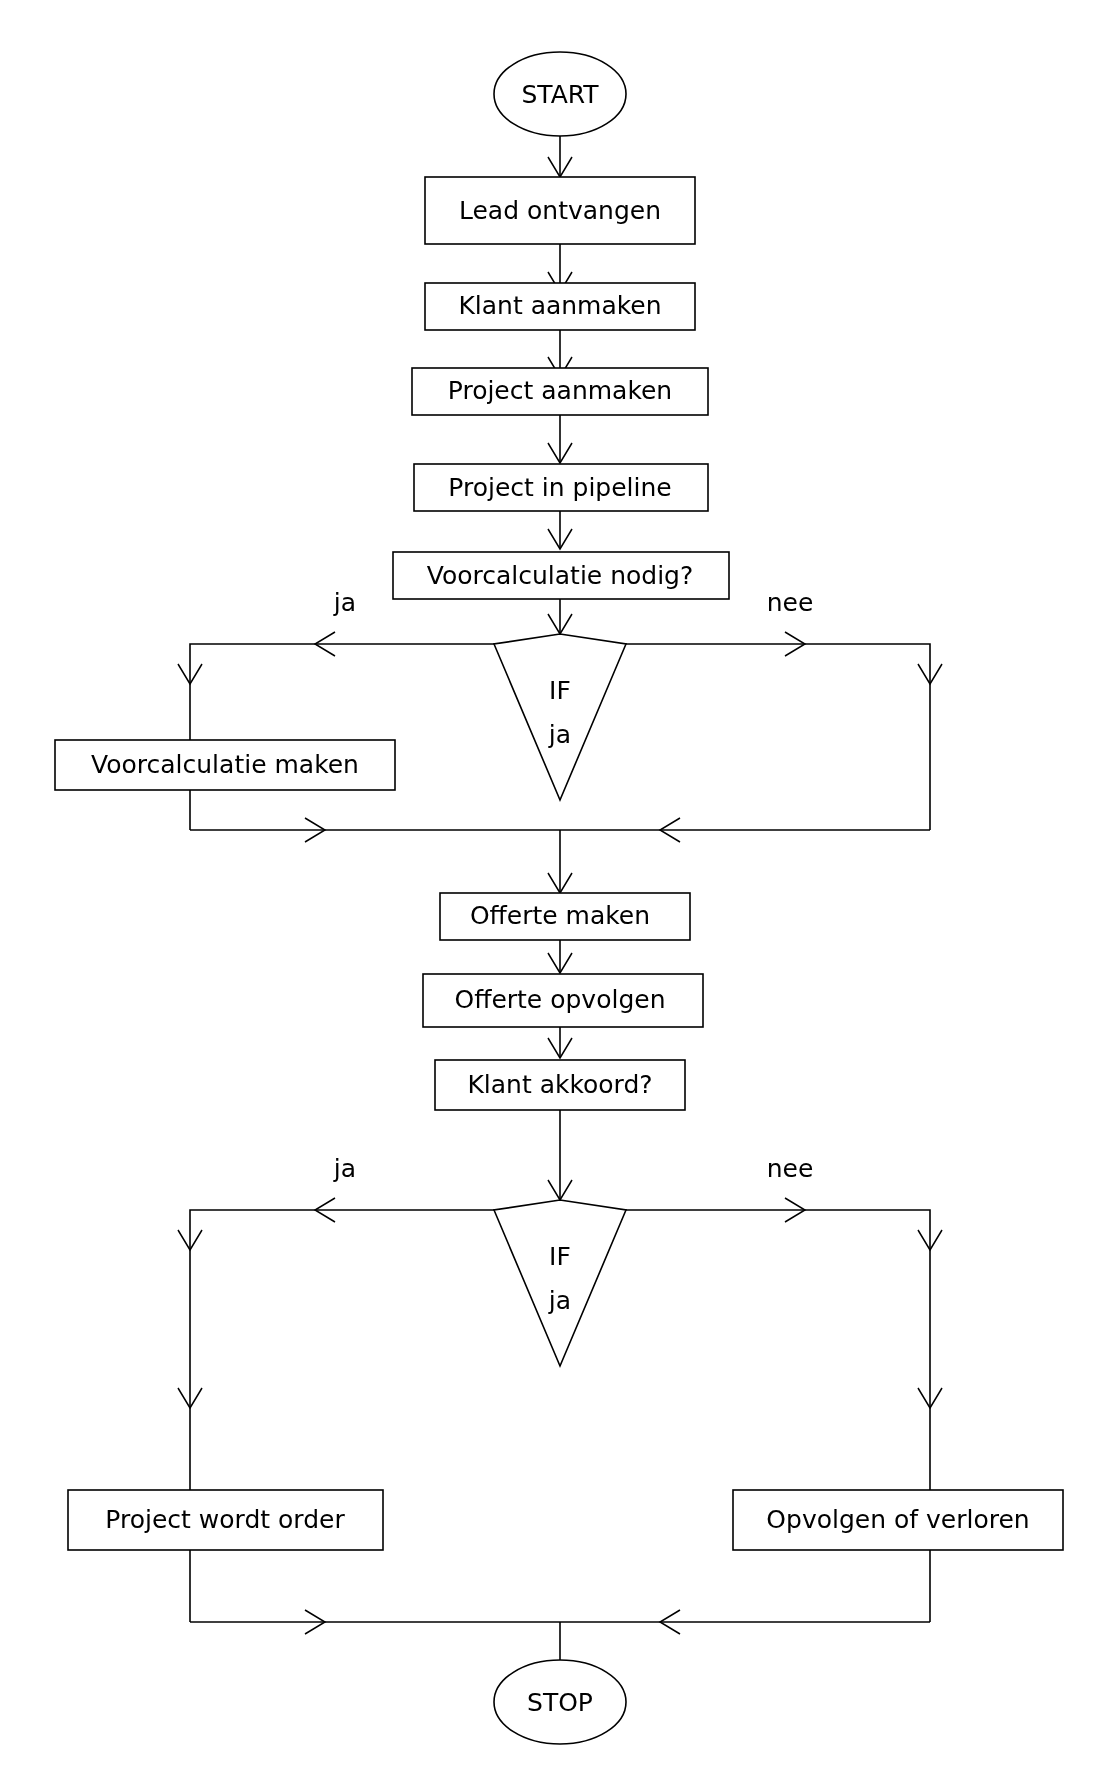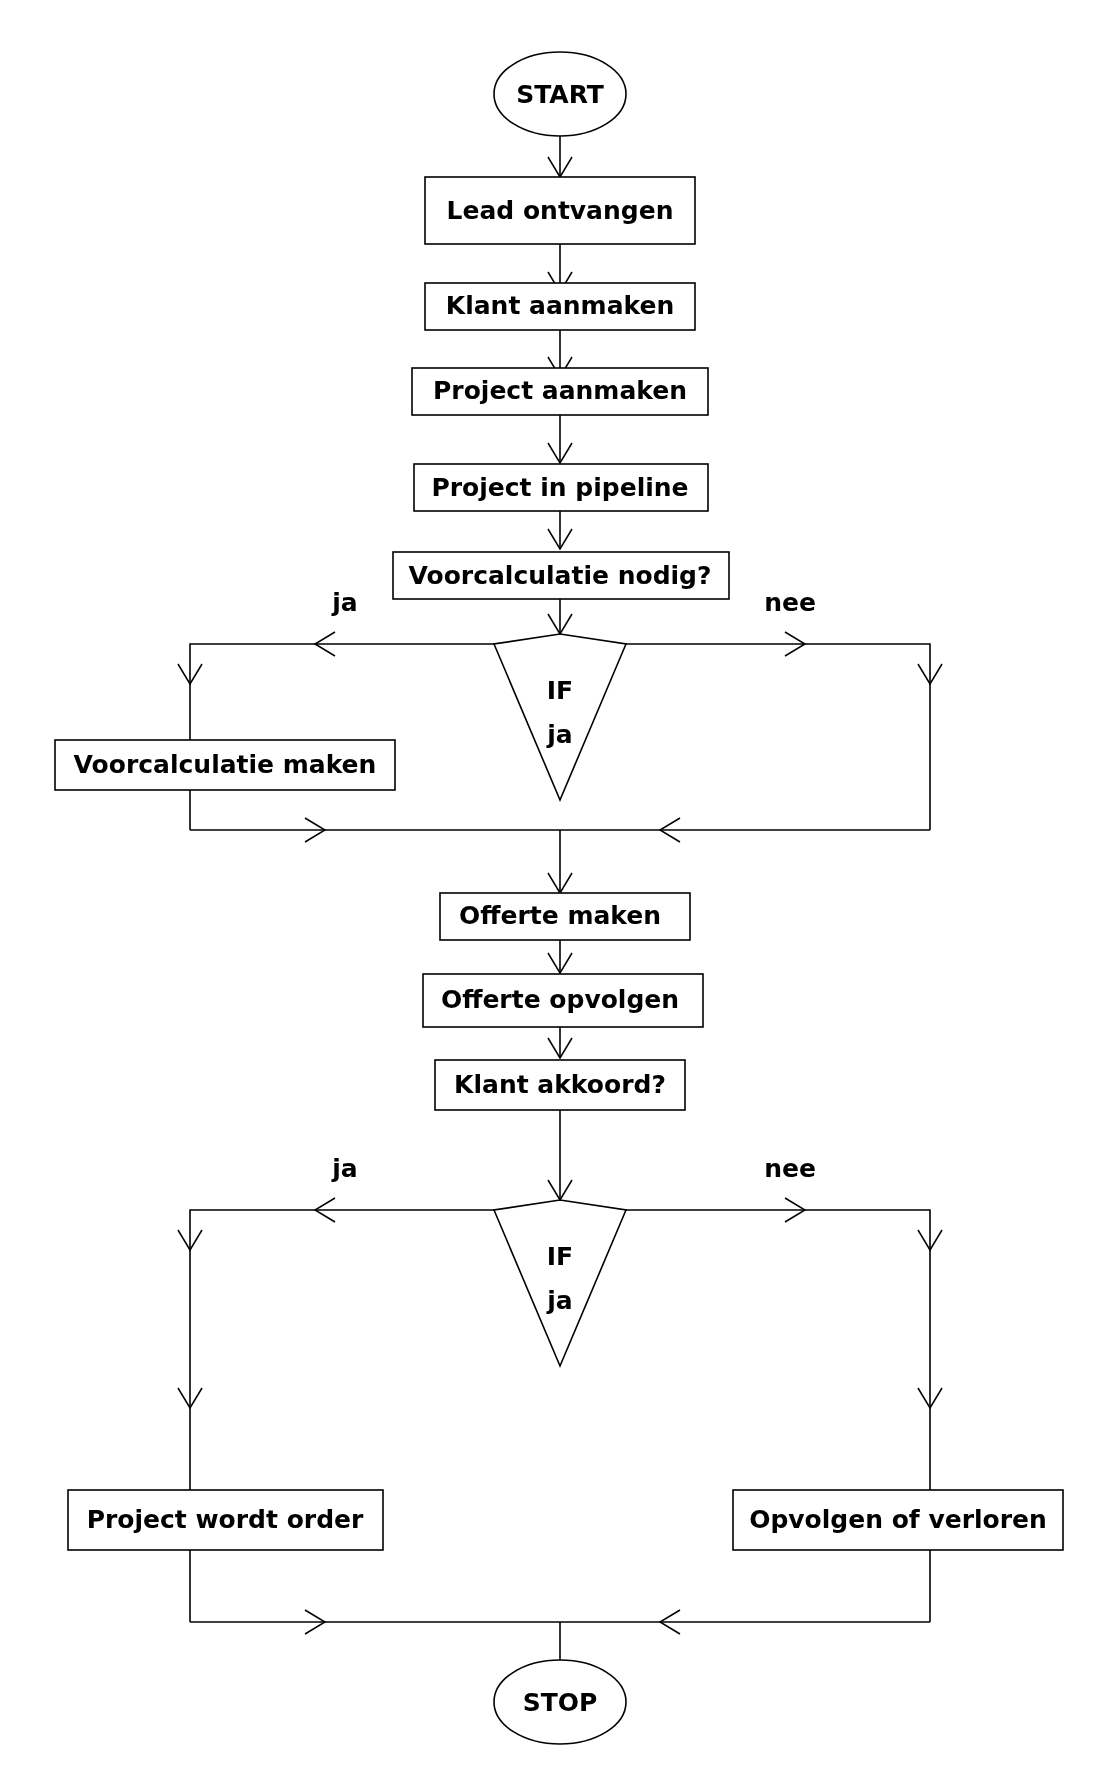--- a/index.html
+++ b/index.html
@@ -11,21 +11,20 @@
     width: 1119px;
     height: 1792px;
     overflow: hidden;
     font-family: "DejaVu Sans", "Liberation Sans", sans-serif;
   }
   #flowchart-root {
     position: relative;
     width: 1119px;
     height: 1792px;
     background: #ffffff;
-    font-weight: bold;
   }
   svg#flow-svg {
     display: block;
     width: 1119px;
     height: 1792px;
     background: #ffffff;
   }
   .node-shape {
     fill: #ffffff;
     stroke: #000000;

